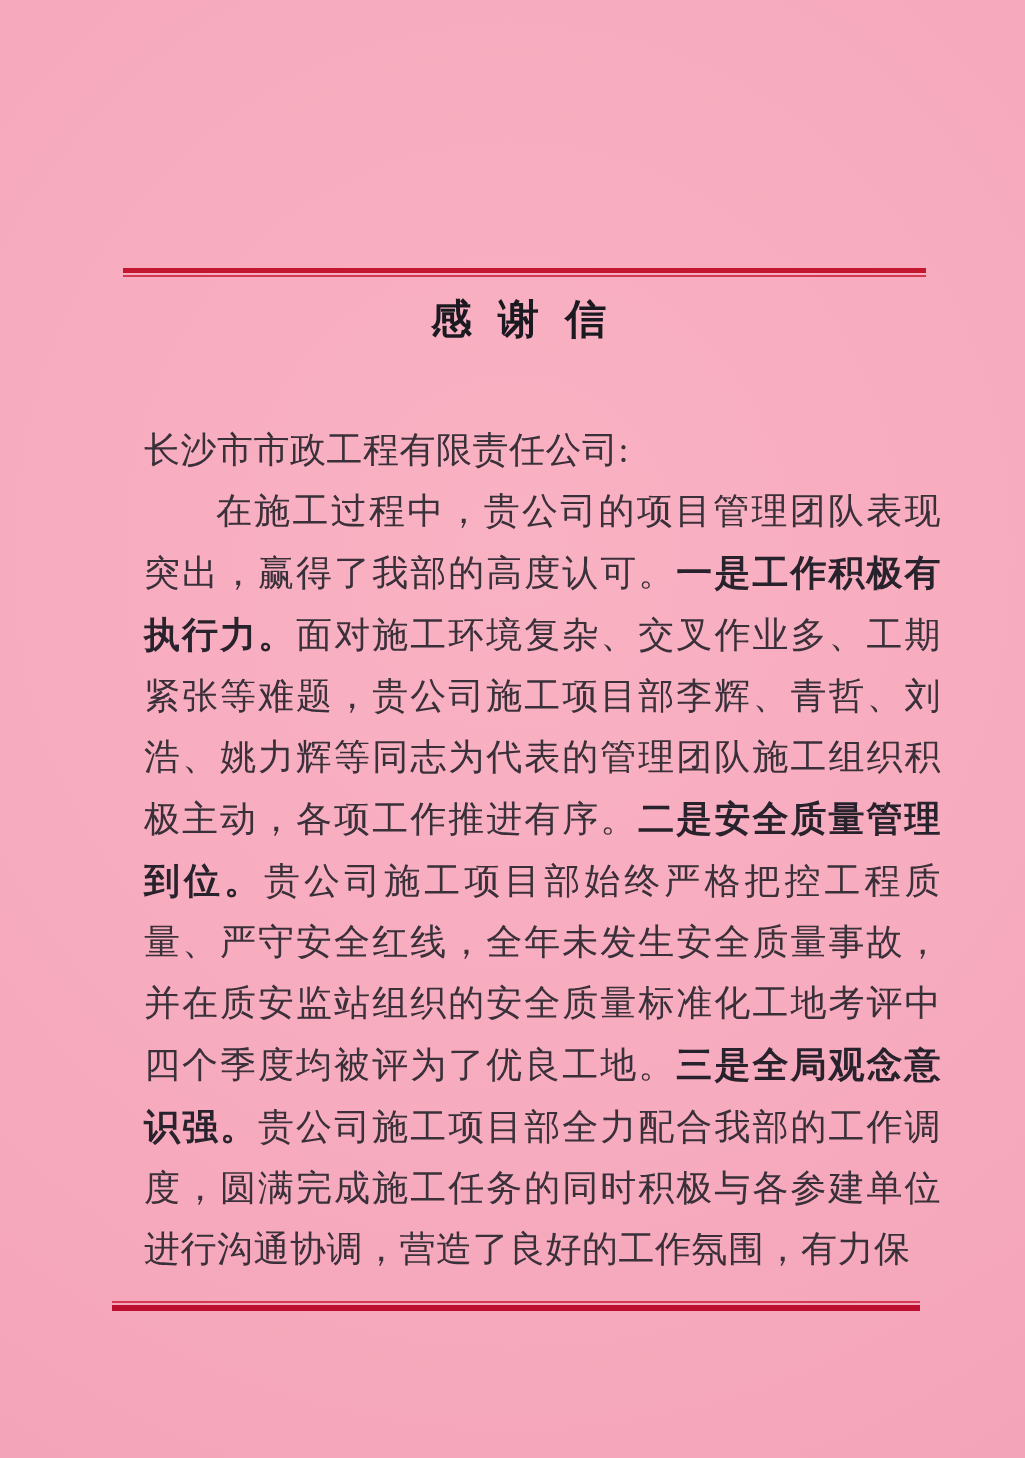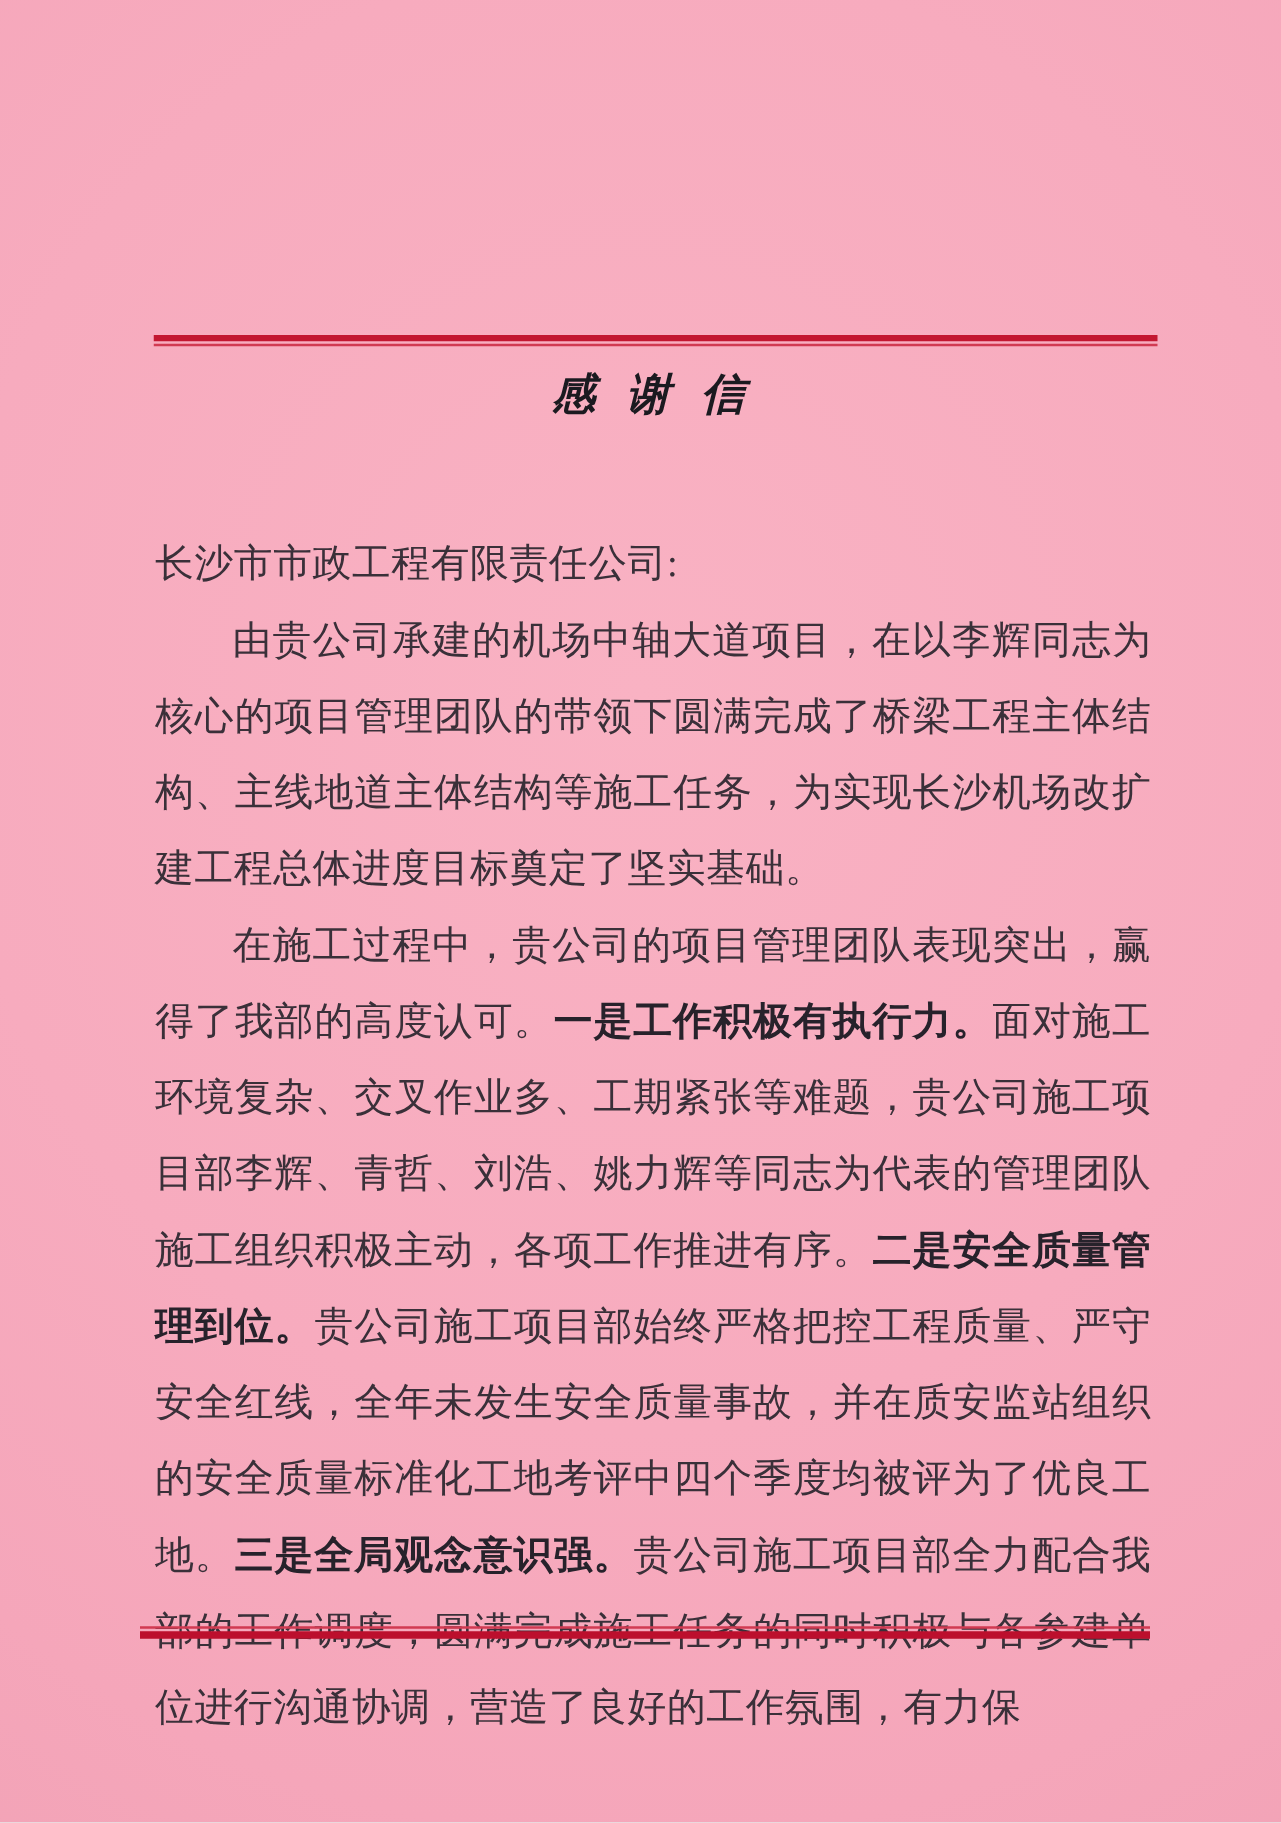--- a/index.html
+++ b/index.html
@@ -52,34 +52,33 @@
   }
 
   
   .letter-subtitle {
     position: absolute;
     top: 292px;
     left: 120px;
     width: 805px;
     margin: 0;
     text-align: center;
-    font-size: 35px;
+    font-size: 41px;
     font-weight: 700;
     letter-spacing: 8px;
     color: #1b1a20;
-    font-style: italic;
   }
 
   
   .letter-body {
     position: absolute;
     top: 420px;
-    left: 124px;
+    left: 144px;
     width: 797px;
-    font-size: 31px;
+    font-size: 36px;
     line-height: 61px;
     letter-spacing: 0.5px;
     text-align: justify;
     color: #3a3039;
   }
   .letter-body p {
     margin: 0;
   }
   .letter-body p.para {
     text-indent: 2em;
@@ -116,21 +115,20 @@
 
   <div class="rule-top">
     <div class="thick"></div>
     <div class="thin"></div>
   </div>
 
   <h2 class="letter-subtitle">感 谢 信</h2>
 
   <div class="letter-body">
     <p class="salutation">长沙市市政工程有限责任公司:</p>
-    <p class="para"><span>由贵公司承建的机场中轴大道项目，在以李辉同志为核心的项目管理团队的带领下圆满完成了桥梁工程主体结构、主线地道主体结构等施工任务，为实现长沙机场改扩建工程总体进度目标奠定了坚实基础。</span></p>
     <p class="para"><span>在施工过程中，贵公司的项目管理团队表现突出，赢得了我部的高度认可。</span><span class="em">一是工作积极有执行力。</span><span>面对施工环境复杂、交叉作业多、工期紧张等难题，贵公司施工项目部李辉、青哲、刘浩、姚力辉等同志为代表的管理团队施工组织积极主动，各项工作推进有序。</span><span class="em">二是安全质量管理到位。</span><span>贵公司施工项目部始终严格把控工程质量、严守安全红线，全年未发生安全质量事故，并在质安监站组织的安全质量标准化工地考评中四个季度均被评为了优良工地。</span><span class="em">三是全局观念意识强。</span><span>贵公司施工项目部全力配合我部的工作调度，圆满完成施工任务的同时积极与各参建单位进行沟通协调，营造了良好的工作氛围，有力保</span></p>
   </div>
 
   <div class="rule-bottom">
     <div class="thin"></div>
     <div class="thick"></div>
   </div>
 
 </div>
 

